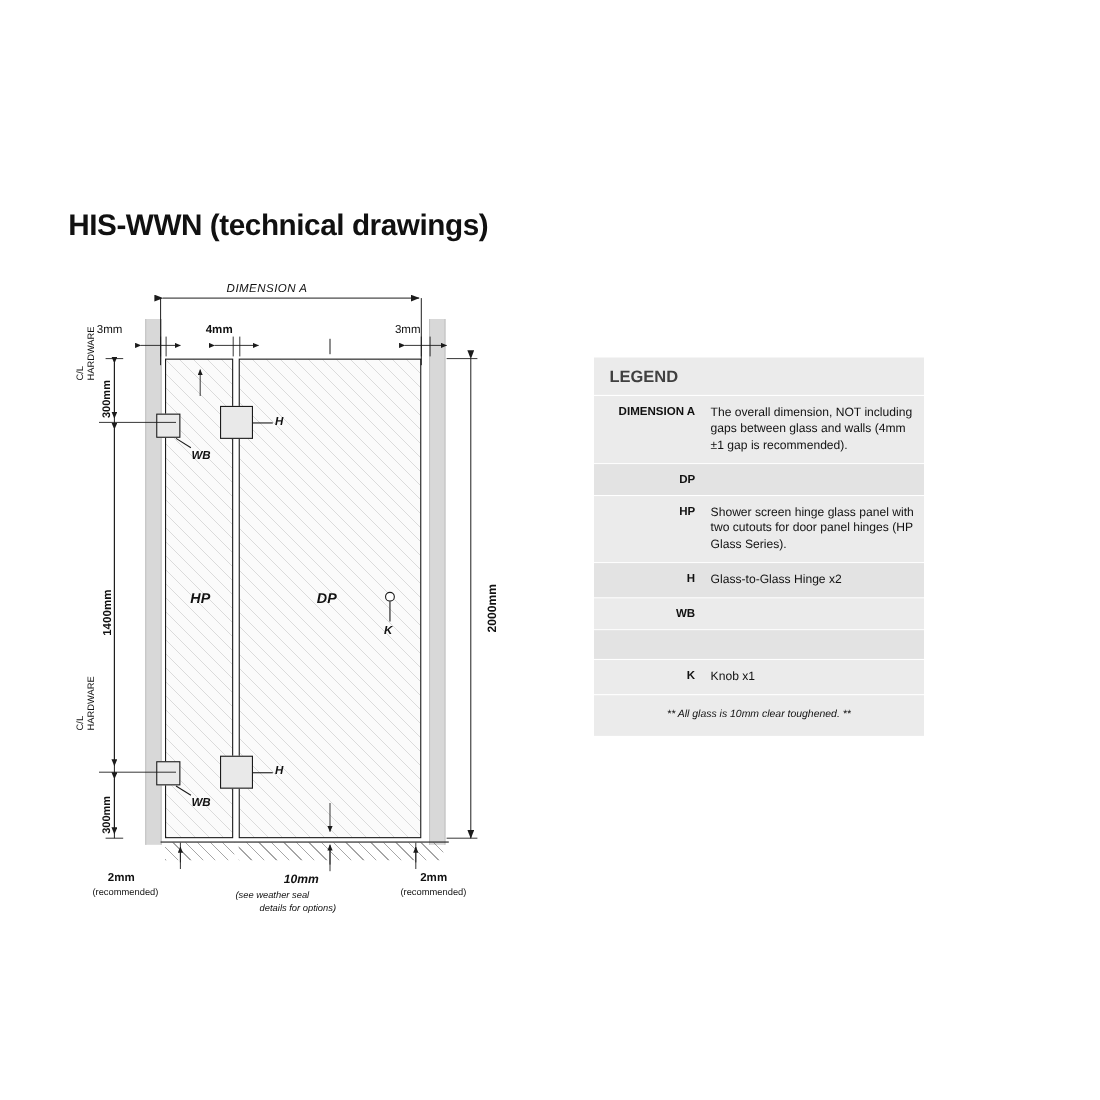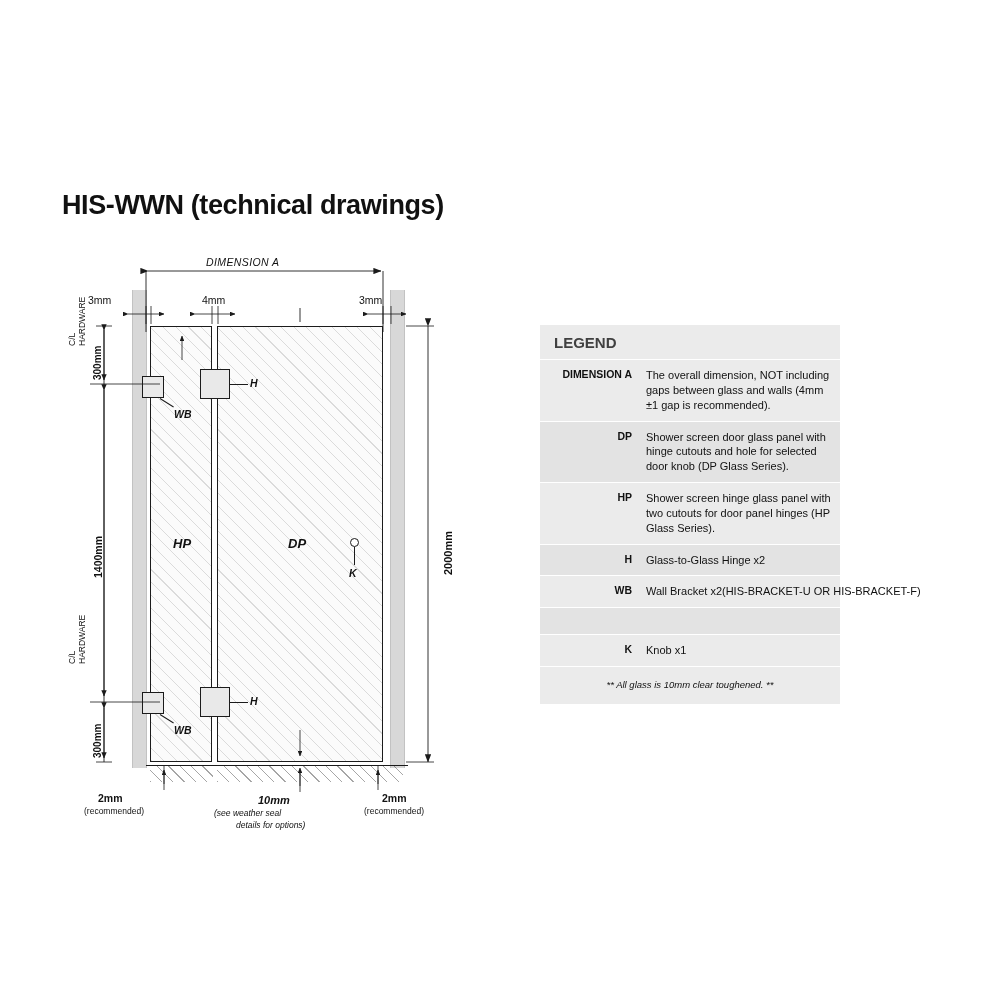--- a/index.html
+++ b/index.html
@@ -131,21 +131,21 @@
       <line x1="240" y1="520" x2="240" y2="542" stroke="#1b1b1b" stroke-width="0.8"></line>
       <line x1="318" y1="516" x2="318" y2="540" stroke="#1b1b1b" stroke-width="0.8"></line>
       <line x1="104" y1="534" x2="104" y2="520" stroke="#1b1b1b" stroke-width="0.8" marker-end="url(#ahs)"></line>
       <line x1="318" y1="534" x2="318" y2="520" stroke="#1b1b1b" stroke-width="0.8" marker-end="url(#ahs)"></line>
       <line x1="240" y1="536" x2="240" y2="518" stroke="#1b1b1b" stroke-width="0.8" marker-end="url(#ahs)"></line>
     </svg>
 
     <div class="lbl i" style="left:146px;top:6px;letter-spacing:0.4px;">DIMENSION A</div>
 
     <div class="lbl" style="left:28px;top:44px;">3mm</div>
-    <div class="lbl" style="left:142px;top:44px;">4mm</div>
+    <div class="lbl" style="left:127px;top:44px;font-weight:bold;">4mm</div>
     <div class="lbl" style="left:299px;top:44px;">3mm</div>
 
     <div class="lbl" style="left:8px;top:96px;width:70px;transform:rotate(-90deg);transform-origin:0 0;text-align:left;font-size:8.5px;line-height:1.15;white-space:pre-line;">C/L
 HARDWARE</div>
     <div class="lbl b" style="left:32px;top:130px;transform:rotate(-90deg);transform-origin:0 0;font-size:10px;">300mm</div>
 
     <div class="lbl b" style="left:32px;top:328px;transform:rotate(-90deg);transform-origin:0 0;font-size:10.5px;">1400mm</div>
 
     <div class="lbl" style="left:8px;top:414px;width:70px;transform:rotate(-90deg);transform-origin:0 0;text-align:left;font-size:8.5px;line-height:1.15;white-space:pre-line;">C/L
 HARDWARE</div>
@@ -166,33 +166,31 @@
 
   <div id="legend">
     <div class="head">LEGEND</div>
 
     <div class="lrow">
       <div class="k">DIMENSION A</div>
       <div class="v">The overall dimension, NOT including gaps between glass and walls (4mm ±1 gap is recommended).</div>
     </div>
     <div class="lrow alt">
       <div class="k">DP</div>
-      <div class="v">Shower screen door glass panel with hinge cutouts and hole for selected door knob (DP Glass Series).</div>
     </div>
     <div class="lrow">
       <div class="k">HP</div>
       <div class="v">Shower screen hinge glass panel with two cutouts for door panel hinges (HP Glass Series).</div>
     </div>
     <div class="lrow alt">
       <div class="k">H</div>
       <div class="v">Glass-to-Glass Hinge x2</div>
     </div>
     <div class="lrow">
       <div class="k">WB</div>
-      <div class="v wide">Wall Bracket x2(HIS-BRACKET-U OR HIS-BRACKET-F)</div>
     </div>
     <div class="lrow alt" style="min-height:26px;">
       <div class="k"></div>
       <div class="v"></div>
     </div>
     <div class="lrow">
       <div class="k">K</div>
       <div class="v">Knob x1</div>
     </div>
 

